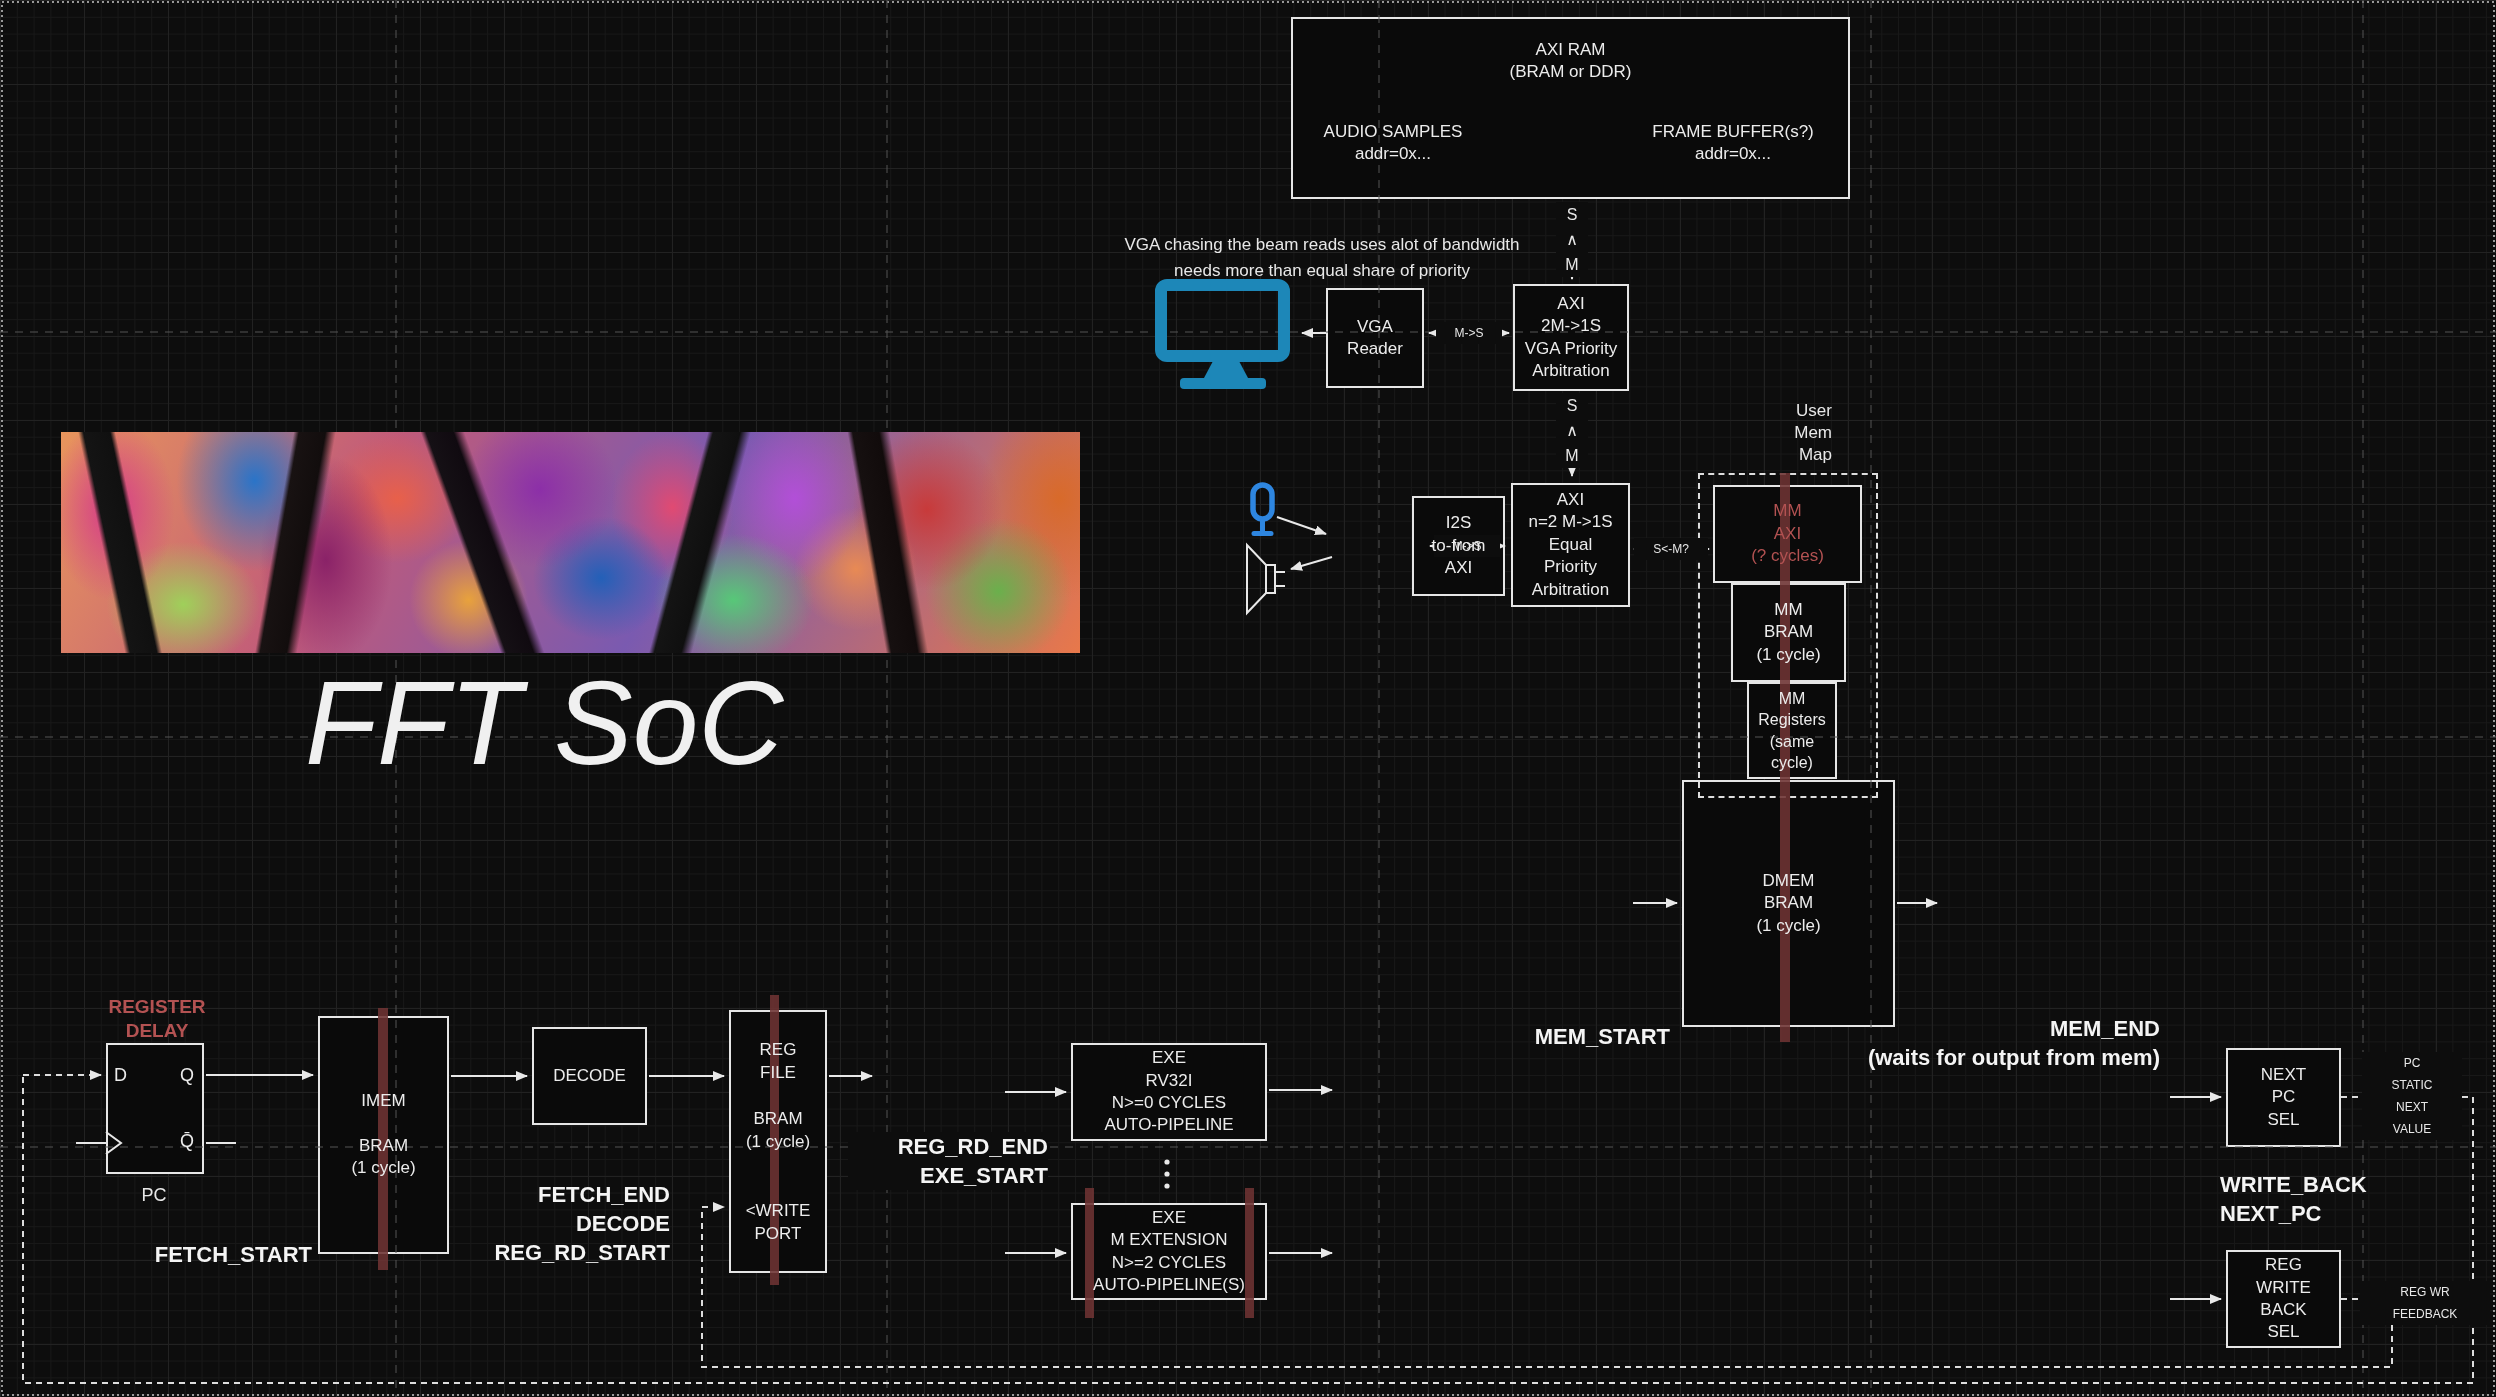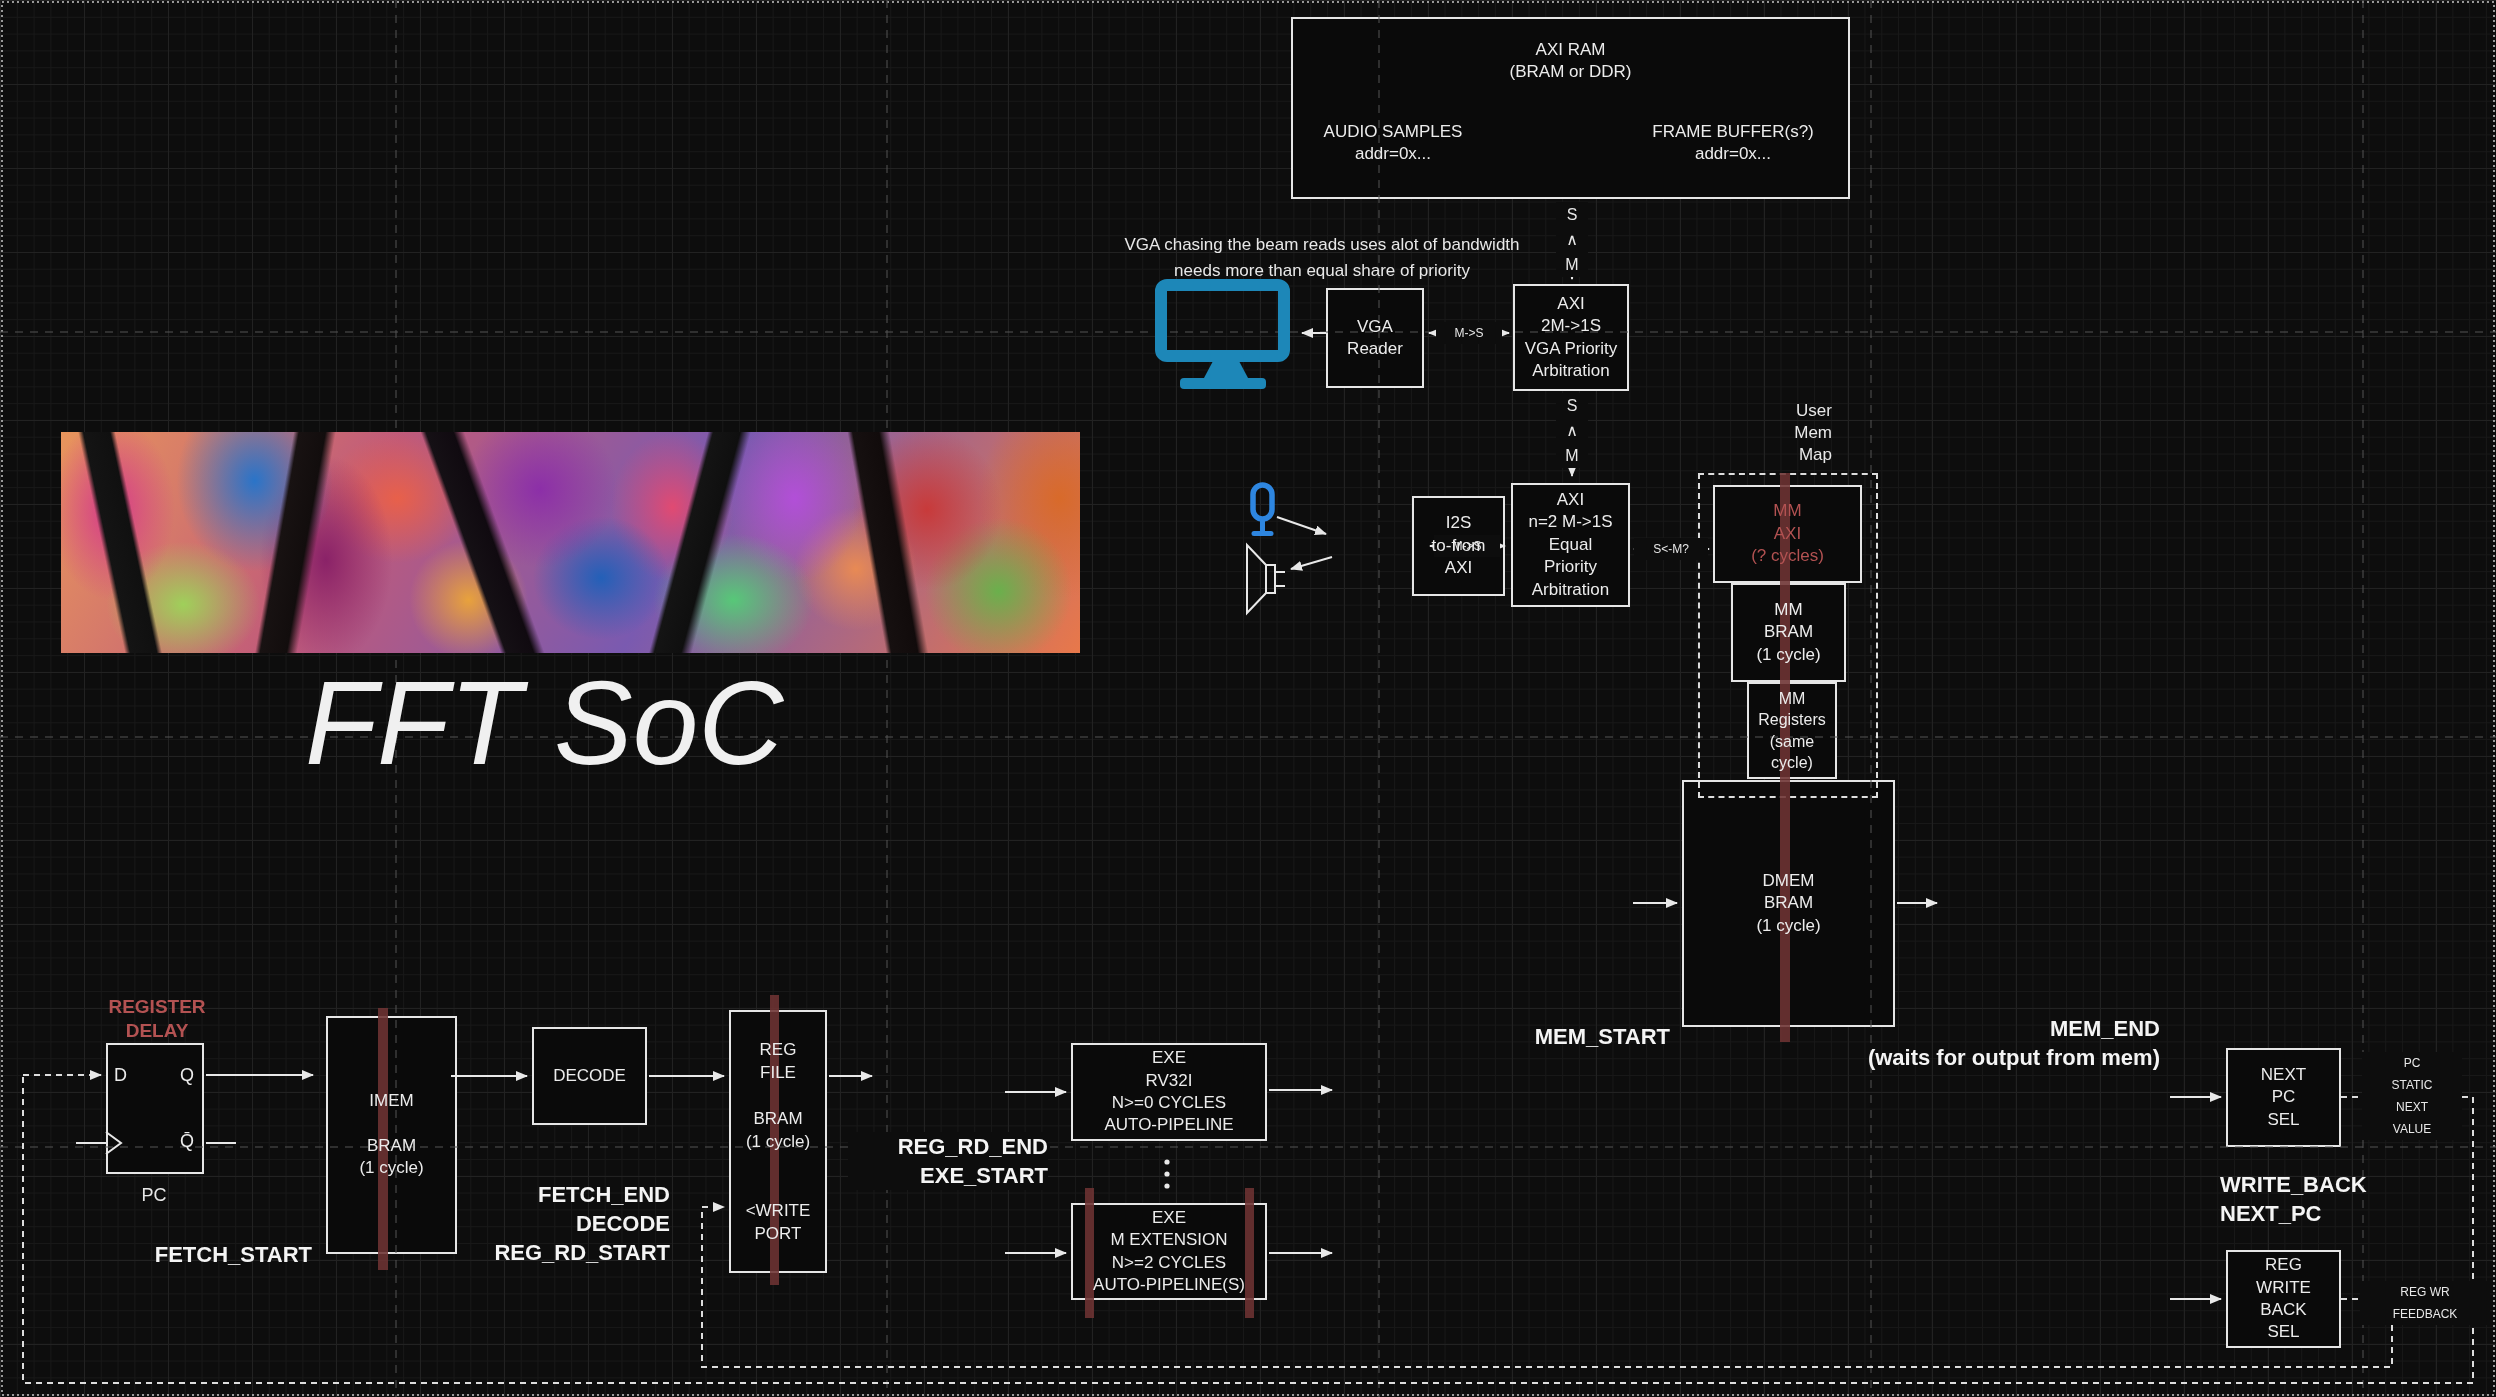--- a/index.html
+++ b/index.html
@@ -209,21 +209,21 @@
 BRAM
 (1 cycle)</span>
   </div>
 
   <div class="node" style="left:106px;top:1043px;width:98px;height:131px;">
     <span class="ffl" style="left:6px;top:20px;">D</span>
     <span class="ffl" style="right:8px;top:20px;">Q</span>
     <span class="ffl" style="right:8px;top:86px;">Q̄</span>
   </div>
 
-  <div class="node" style="left:318px;top:1016px;width:131px;height:238px;margin-left:8px;">
+  <div class="node" style="left:318px;top:1016px;width:131px;height:238px;">
     <span class="nt">IMEM
 
 BRAM
 (1 cycle)</span>
   </div>
 
   <div class="node" style="left:532px;top:1027px;width:115px;height:98px;">
     <span class="nt">DECODE</span>
   </div>
 

